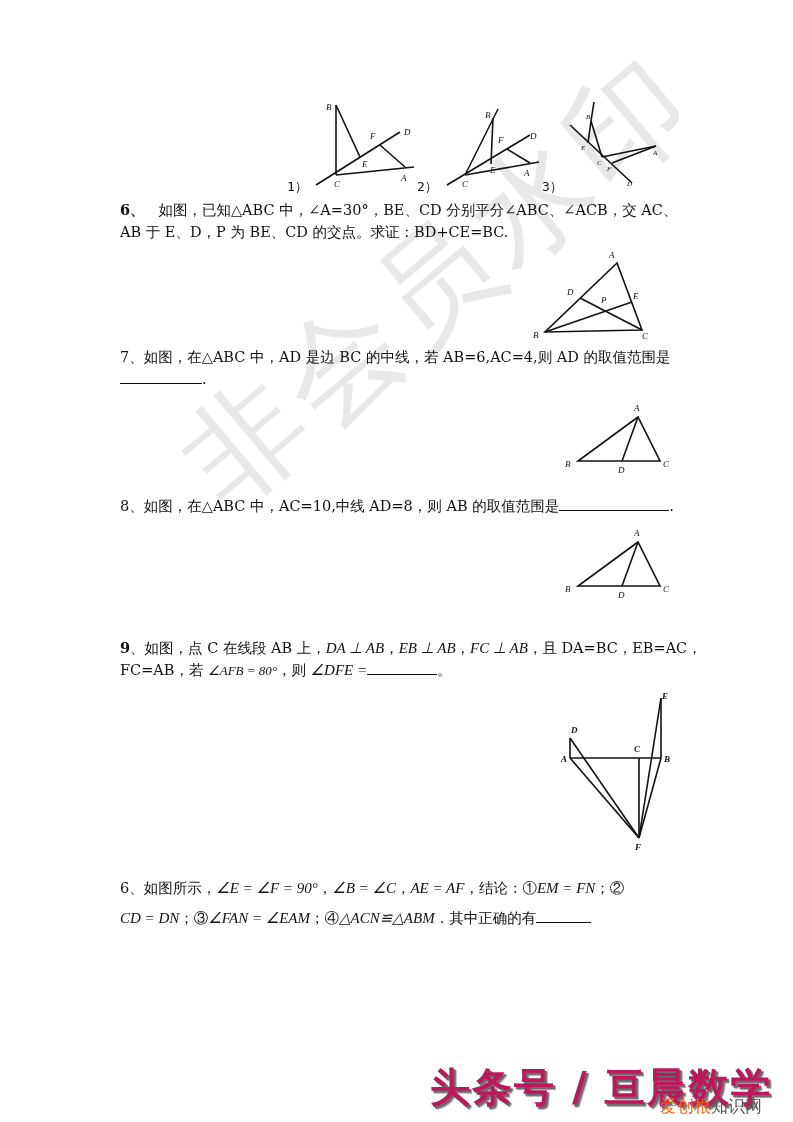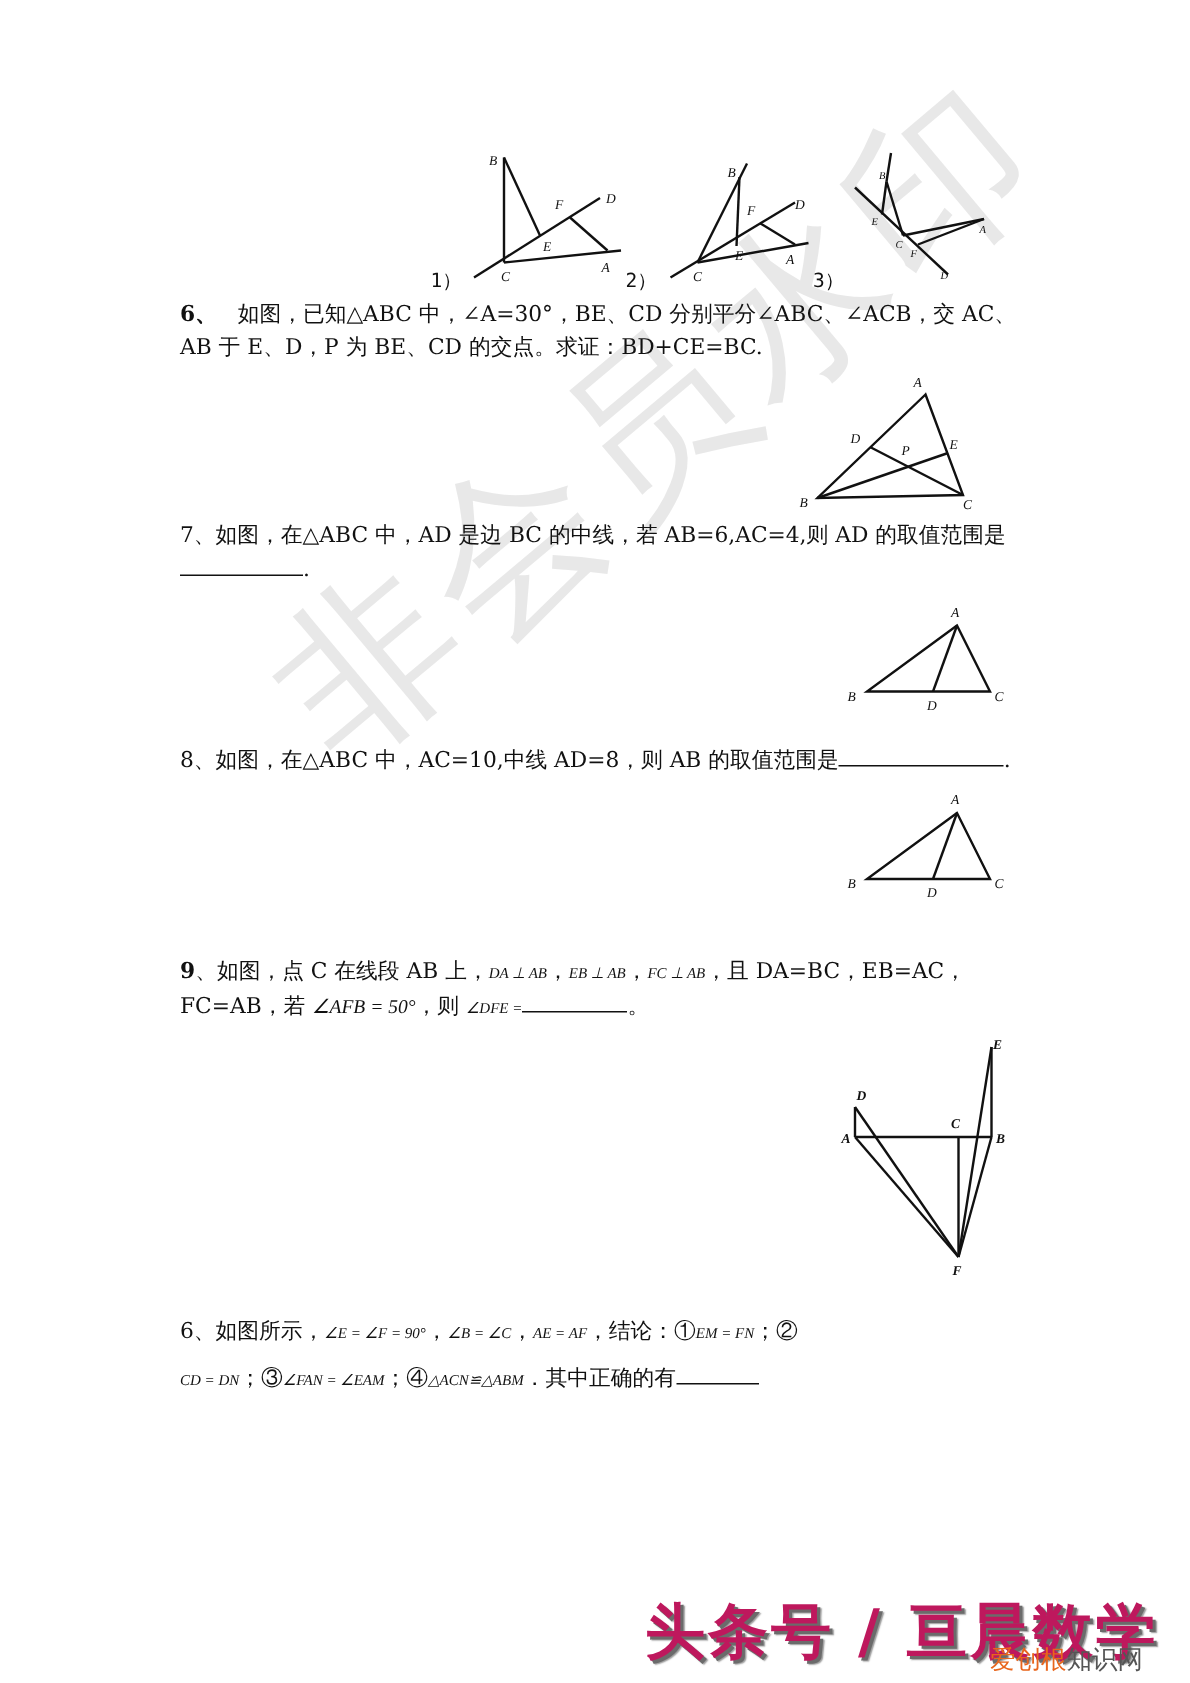--- a/index.html
+++ b/index.html
@@ -1,21 +1,21 @@
 <!DOCTYPE html>
 <html><head>
 <meta charset="utf-8">
 <style>
   html, body { margin:0; padding:0; background:#ffffff; }
   body { width:793px; height:1122px; position:relative; overflow:hidden;
          font-family:"DejaVu Serif","Liberation Serif",serif; color:#111; }
   .abs { position:absolute; }
   .line { position:absolute; left:120px; font-size:14.5px; line-height:20px; white-space:nowrap; letter-spacing:0px; }
   .bold { font-weight:bold; }
-  .math { font-family:"Liberation Serif",serif; font-style:italic; font-size:10px; }
+  .math { font-family:"Liberation Serif",serif; font-style:italic; font-size:15px; }
   .blank { display:inline-block; border-bottom:1px solid #111; height:14px; vertical-align:baseline; }
   svg text { font-family:"Liberation Serif",serif; font-style:italic; font-size:9px; fill:#111; }
   svg line, svg polyline, svg polygon { stroke:#111; stroke-width:1.6; fill:none; }
   .lbl { position:absolute; font-family:"DejaVu Sans Mono","Liberation Mono",monospace; font-size:13px; }
   .watermark { position:absolute; left:150px; top:420px; font-family:"DejaVu Sans",sans-serif;
                font-size:118px; color:rgba(190,190,190,0.35); transform:rotate(-40deg);
                transform-origin:left top; white-space:nowrap; letter-spacing:6px; pointer-events:none; }
   .footer-wm { position:absolute; left:430px; top:1060px; font-family:"DejaVu Sans",sans-serif;
                font-size:40px; color:#be185d; letter-spacing:2px;
                text-shadow:2px 2px 0 #6b6b6b, 3px 3px 1px #999; font-weight:bold; }
@@ -115,21 +115,21 @@
   <text x="74" y="11">A</text>
     <text x="5" y="67">B</text>
     <text x="58" y="73">D</text>
     <text x="103" y="67">C</text>
 </svg>
 
 <div class="line" style="top:638px">
   <span class="bold">9</span><span>、如图，点 C 在线段 AB 上，</span><span class="math">DA ⊥ AB</span><span>，</span><span class="math">EB ⊥ AB</span><span>，</span><span class="math">FC ⊥ AB</span><span>，且 DA=BC，EB=AC，</span>
 </div>
 <div class="line" style="top:660px">
-  <span>FC=AB，若 </span><span class="math" style="font-size:13px">∠AFB = 50°</span><span>，则 </span><span class="math">∠DFE =</span><span class="blank" style="width:70px"></span><span>。</span>
+  <span>FC=AB，若 </span><span class="math" style="font-size:13px">∠AFB = 80°</span><span>，则 </span><span class="math">∠DFE =</span><span class="blank" style="width:70px"></span><span>。</span>
 </div>
 <svg class="abs" style="left:558px;top:688px" width="125" height="170">
   <line x1="12" y1="70" x2="103" y2="70"></line>
   <line x1="12" y1="50" x2="12" y2="70"></line>
   <line x1="103" y1="10" x2="103" y2="70"></line>
   <line x1="81" y1="70" x2="81" y2="150"></line>
   <line x1="12" y1="50" x2="81" y2="150"></line>
   <line x1="12" y1="70" x2="81" y2="150"></line>
   <line x1="103" y1="10" x2="81" y2="150"></line>
   <line x1="103" y1="70" x2="81" y2="150"></line>

